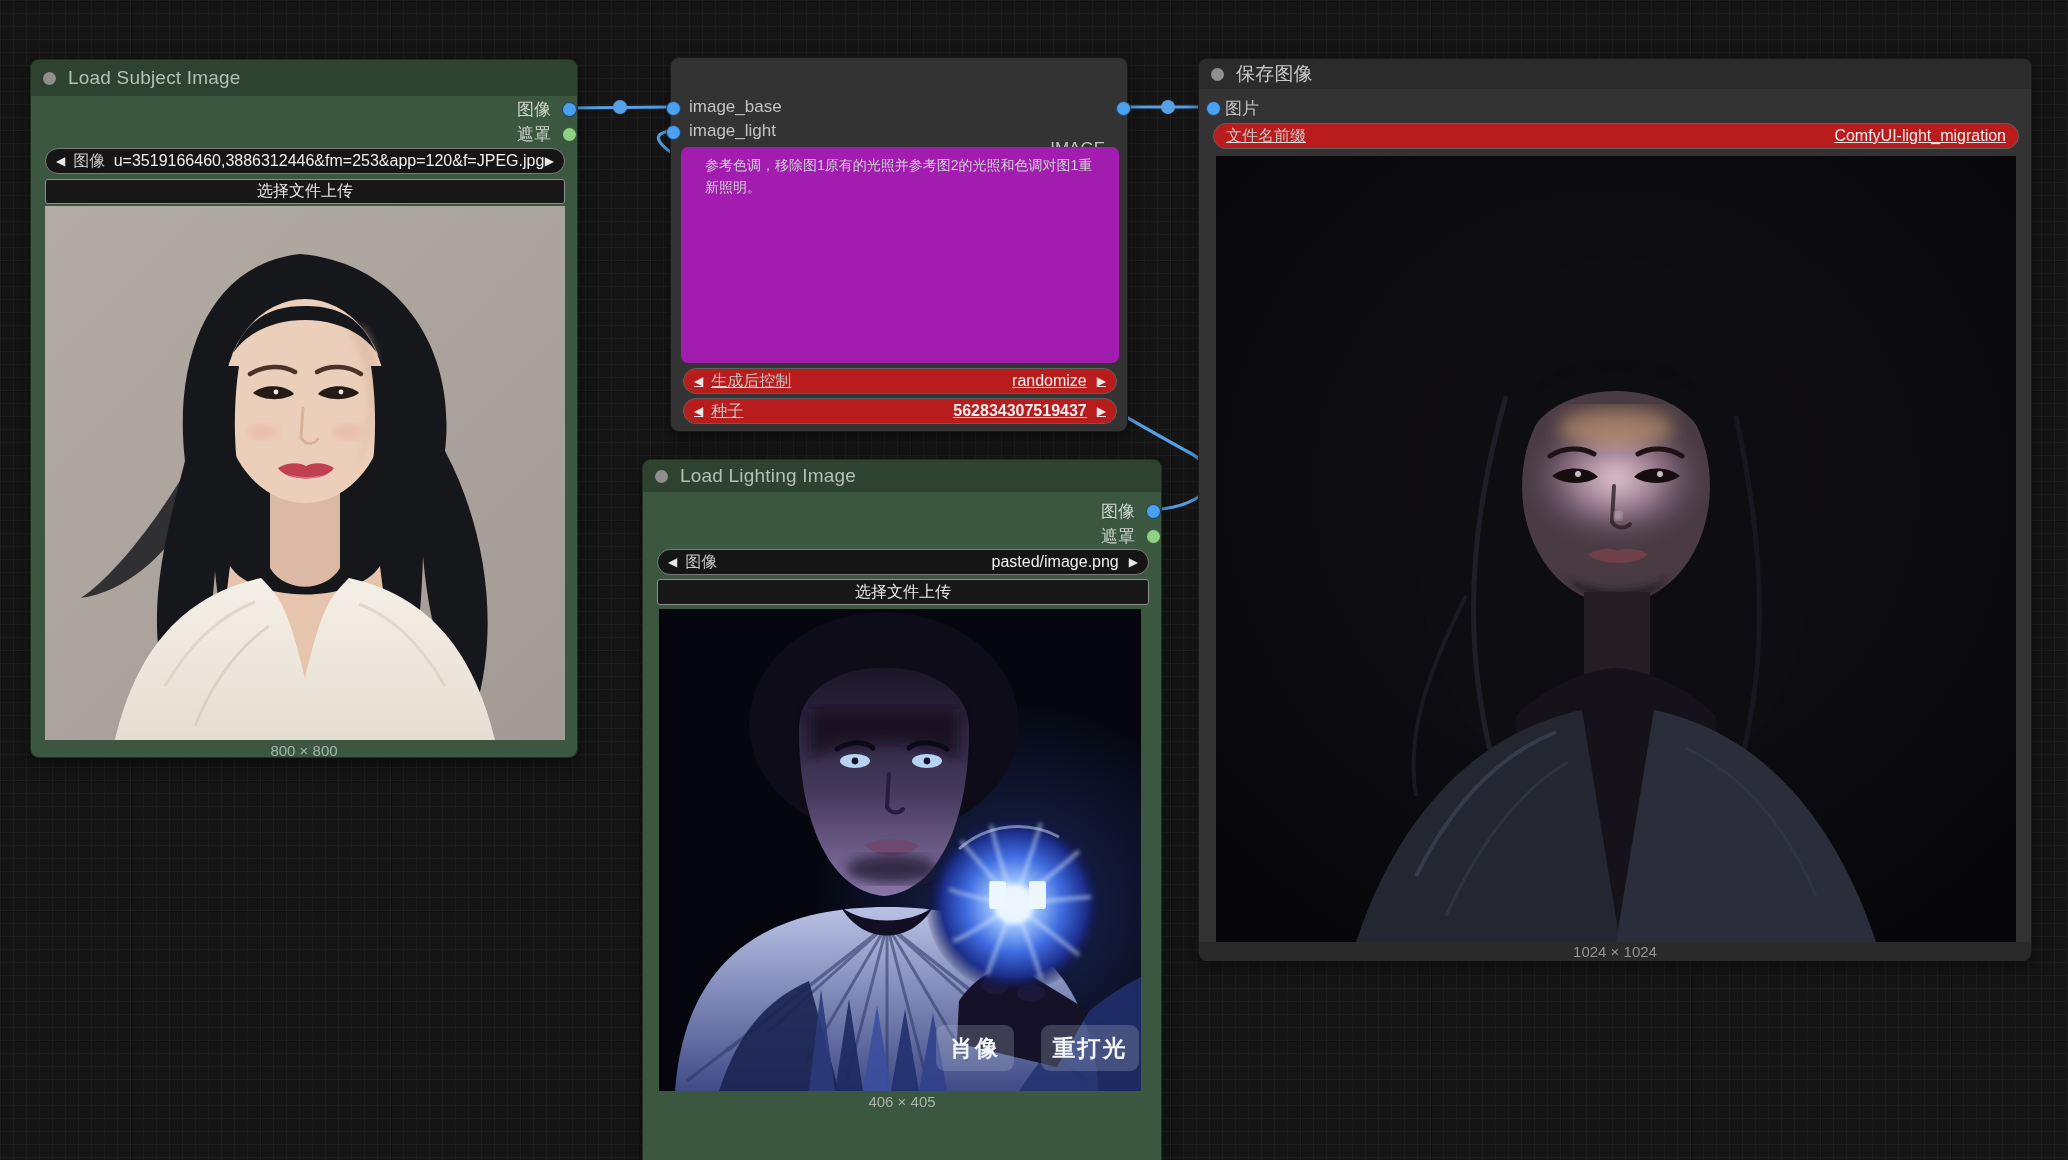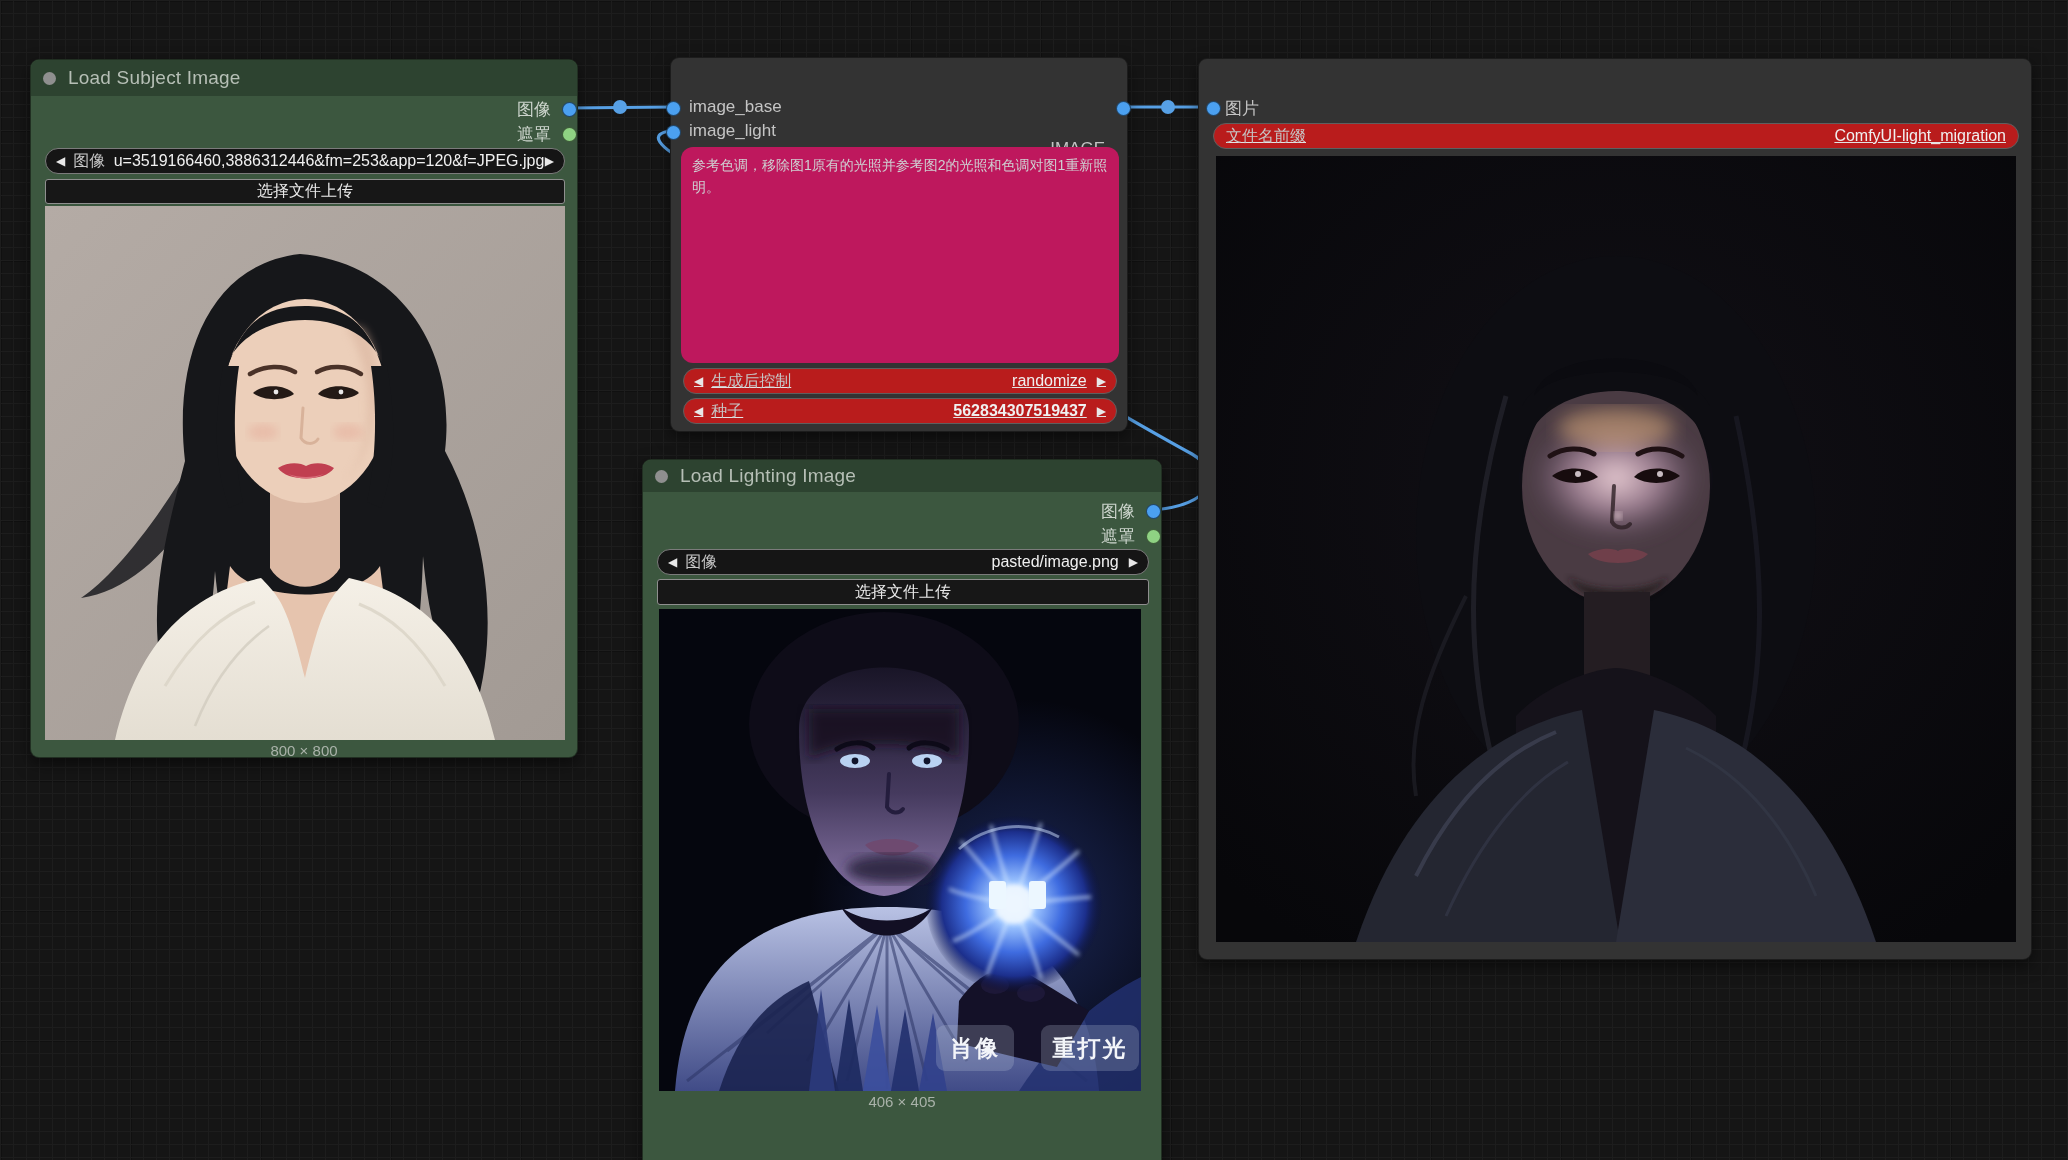--- a/index.html
+++ b/index.html
@@ -34,21 +34,21 @@
   .dot-blue{background:#4ba0f0;}
   .dot-green{background:#8fd283;}
   .combo{position:absolute;height:26px;background:#151515;border:1.5px solid #7b7b7b;border-radius:14px;display:flex;align-items:center;padding:0 10px;box-sizing:border-box;font-size:16px;color:#e3e3e3;}
   .dark .combo{background:#b91c1c;border-color:#5f5f5f;text-decoration:underline;}
   .combo .arrow{font-size:12px;color:#e8e8e8;line-height:1;}
   .combo .wlabel{color:#c6c6c6;margin:0 8px;white-space:nowrap;}
   .combo .wvalue{flex:1;color:#f0f0f0;white-space:nowrap;overflow:hidden;}
   .val-center{text-align:center;}
   .val-right{text-align:right;padding-right:10px;}
   .upload-btn{position:absolute;height:25px;background:#171717;border:1px solid #8f8f8f;border-radius:3px;color:#e9e9e9;font-size:16px;display:flex;align-items:center;justify-content:center;box-sizing:border-box;}
-  .prompt-box{position:absolute;background:#be185d;border-radius:12px;color:#cfd0d2;font-size:14px;line-height:1.55;padding:8px 11px;box-sizing:border-box;overflow:hidden;}
+  .prompt-box{position:absolute;background:#a21caf;border-radius:7px;color:#cfd0d2;font-size:14px;line-height:1.55;padding:8px 24px;box-sizing:border-box;overflow:hidden;}
   .preview{position:absolute;overflow:hidden;background:#000;}
   .preview svg{display:block;width:100%;height:100%;}
   .caption{position:absolute;left:0;right:0;text-align:center;font-size:15px;}
   .green .caption{color:#a9b2a9;}
   .caption-band{position:absolute;left:0;right:0;height:19px;background:#2a2a2a;border-radius:0 0 8px 8px;display:flex;align-items:center;justify-content:center;font-size:15px;color:#949494;}
   .overlay-btn{position:absolute;height:46px;background:rgba(185,196,214,.25);border-radius:9px;color:#f3f5f9;font-weight:bold;font-size:23px;display:flex;align-items:center;justify-content:center;letter-spacing:2px;}
 </style>
 </head>
 <body>
 
@@ -278,20 +278,24 @@
   <div class="overlay-btn" style="left:293px;top:565px;width:78px;">
     <span>肖像</span>
   </div>
   <div class="overlay-btn" style="left:398px;top:565px;width:98px;">
     <span>重打光</span>
   </div>
   <div class="caption" style="top:633px;">406 × 405</div>
 </div>
 
 <div class="node dark" style="left:1198px;top:58px;width:834px;height:902px;">
+  <div class="node-header" style="height:30px;">
+    <span class="collapse-dot"></span>
+    <span class="node-title">保存图像</span>
+  </div>
   <div class="port-row" style="left:26px;top:37px;">
     <span class="port-label">图片</span>
   </div>
   <span class="port-dot dot-blue" style="left:7px;top:42px;"></span>
 
   <div class="combo" style="left:14px;top:64px;width:806px;">
     <span class="wlabel" style="margin-left:2px;">文件名前缀</span>
     <span class="wvalue val-right" style="padding-right:2px;">ComfyUI-light_migration</span>
   </div>
 
@@ -336,13 +340,16 @@
       <path d="M352,420 C370,438 434,438 452,420 C440,452 364,452 352,420 Z" fill="#241a1e" opacity=".85" filter="url(#soft3b)"></path>
       <path d="M368,436 L368,520 C384,548 420,548 434,520 L434,436 Z" fill="#241d22"></path>
       <path d="M300,560 C330,528 380,512 400,512 C420,512 470,528 500,560 L500,786 L300,786 Z" fill="#15121a"></path>
       <path d="M140,786 C190,636 280,572 366,554 L404,786 Z" fill="#242631"></path>
       <path d="M660,786 C610,636 524,572 438,554 L400,786 Z" fill="#2b2d3a"></path>
       <path d="M200,720 C240,640 290,596 340,576" stroke="#3d4152" stroke-width="4" fill="none" opacity=".8"></path>
       <path d="M230,760 C266,680 310,630 352,606" stroke="#343848" stroke-width="3" fill="none" opacity=".7"></path>
       <path d="M600,740 C566,660 520,616 470,592" stroke="#363a4a" stroke-width="3" fill="none" opacity=".6"></path>
     </svg>
   </div>
+  <div class="caption-band" style="top:883px;">
+    <span>1024 × 1024</span>
+  </div>
 </div>
 
 </body></html>

